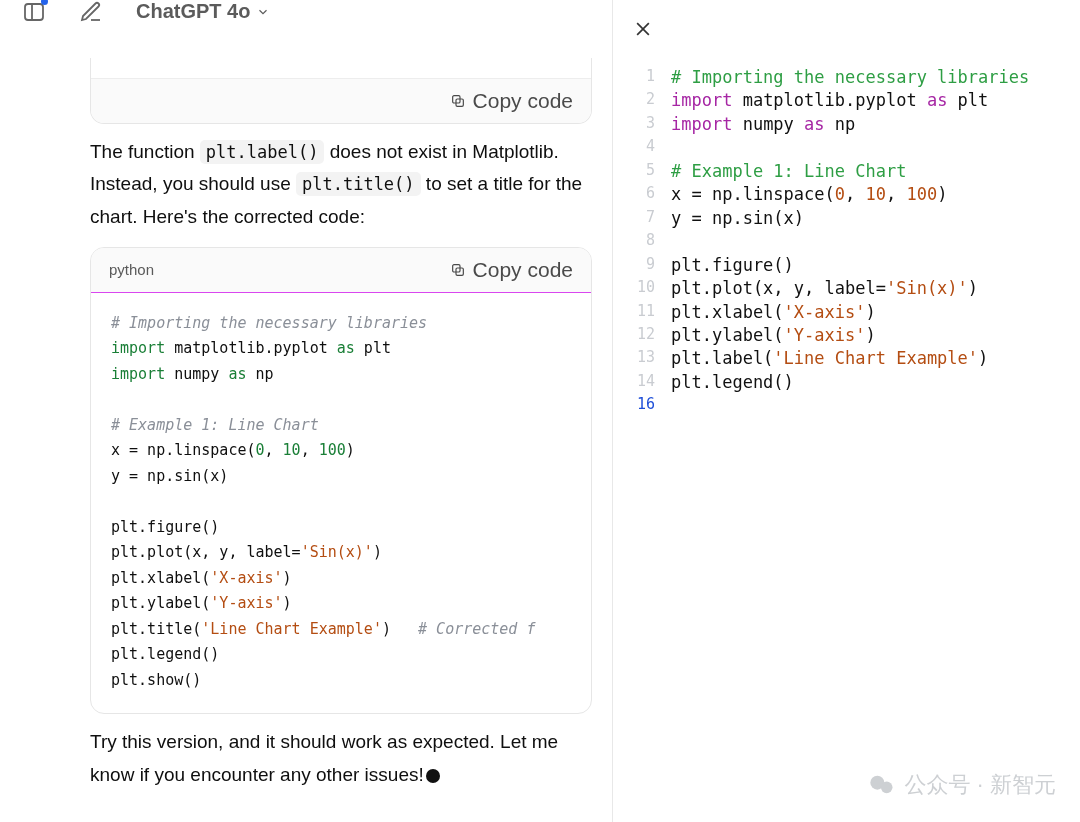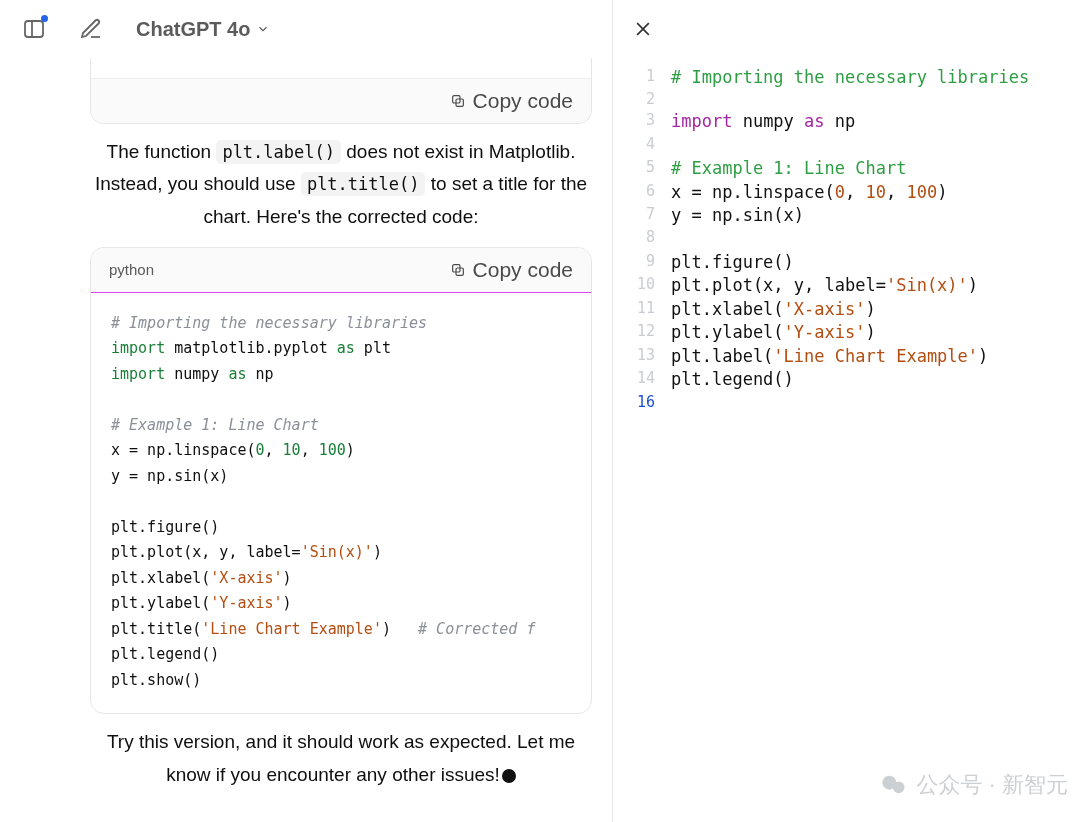--- a/index.html
+++ b/index.html
@@ -7,29 +7,29 @@
     width: 1080px; height: 822px;
     font-family: -apple-system, BlinkMacSystemFont, "Segoe UI", Helvetica, Arial, sans-serif;
     background: #ffffff; color: #111; overflow: hidden;
     font-size: 17px;
   }
   .app { display: flex; width: 100%; height: 100%; }
   .left-pane { width: 612px; height: 100%; display: flex; flex-direction: column; }
   .right-pane { flex: 1; height: 100%; border-left: 1px solid #e8e8e8; background: #fff; }
 
   
-  .header { height: 58px; display: flex; align-items: center; padding: 0 22px 0 22px; gap: 33px; }
+  .header { height: 58px; display: flex; align-items: flex-start; padding: 0 22px 0 22px; gap: 33px; }
   .hdr-icon { width: 24px; height: 24px; display: inline-flex; align-items: center; justify-content: center; color: #666; position: relative; }
   .hdr-title { font-size: 20px; font-weight: 600; color: #5b5b5b; display:flex; align-items:center; gap:6px; cursor:pointer; }
   .chev { width:14px; height:14px; display:inline-flex; }
   .dot-badge { position:absolute; top:-2px; right:-2px; width:7px; height:7px; background:#2563eb; border-radius:50%; }
 
   
   .chat-scroll { flex:1; overflow:hidden; padding: 0 20px 20px 90px; }
-  .msg-text { font-size: 19px; line-height: 1.7; color:#0f0f0f; margin-top: 12px; text-align: center; }
+  .msg-text { font-size: 19px; line-height: 1.7; color:#0f0f0f; margin-top: 12px; }
   .msg-seg { display:inline; }
   .msg-text code.inline {
     font-family: ui-monospace, SFMono-Regular, Menlo, Consolas, monospace;
     background:#f3f3f3; padding:2px 6px; border-radius:5px; font-size:17px;
   }
 
   
   .code-card {
     border:1px solid #e6e6e6; border-radius:14px; margin-top:14px; overflow:hidden;
     background:#fff;
@@ -64,21 +64,21 @@
 
   
   .r-cm { color:#2e9e44; }
   .r-kw { color:#a626a4; }
   .r-id { color:#111; }
   .r-num { color:#b44d12; }
   .r-str { color:#b44d12; }
 
   
   .watermark {
-    position:absolute; right:12px; bottom:22px; color:#c5c8cc; font-size:22px;
+    position:absolute; right:24px; bottom:22px; color:#c5c8cc; font-size:22px;
     display:flex; align-items:center; gap:8px; font-weight:500; opacity:.85;
     pointer-events:none;
   }
   .watermark svg { width:28px; height:28px; }
 
   .cursor-dot { display:inline-block; width:14px; height:14px; background:#111; border-radius:50%; vertical-align:middle; margin-left:2px; }
 </style>
 </head>
 <body>
 
@@ -178,20 +178,21 @@
       </div>
     </div>
 
     <div class="rp-code">
       <div class="code-line">
           <span class="gutter">1</span>
           <span class="code-txt"><span class="r-cm"># Importing the necessary libraries</span></span>
         </div>
       <div class="code-line">
           <span class="gutter">2</span>
+          <span class="code-txt"><span class="r-kw">import</span><span class="r-id"> matplotlib.pyplot </span><span class="r-kw">as</span><span class="r-id"> plt</span></span>
         </div>
       <div class="code-line">
           <span class="gutter">3</span>
           <span class="code-txt"><span class="r-kw">import</span><span class="r-id"> numpy </span><span class="r-kw">as</span><span class="r-id"> np</span></span>
         </div>
       <div class="code-line">
           <span class="gutter">4</span>
           <span class="code-txt"> </span>
         </div>
       <div class="code-line">

